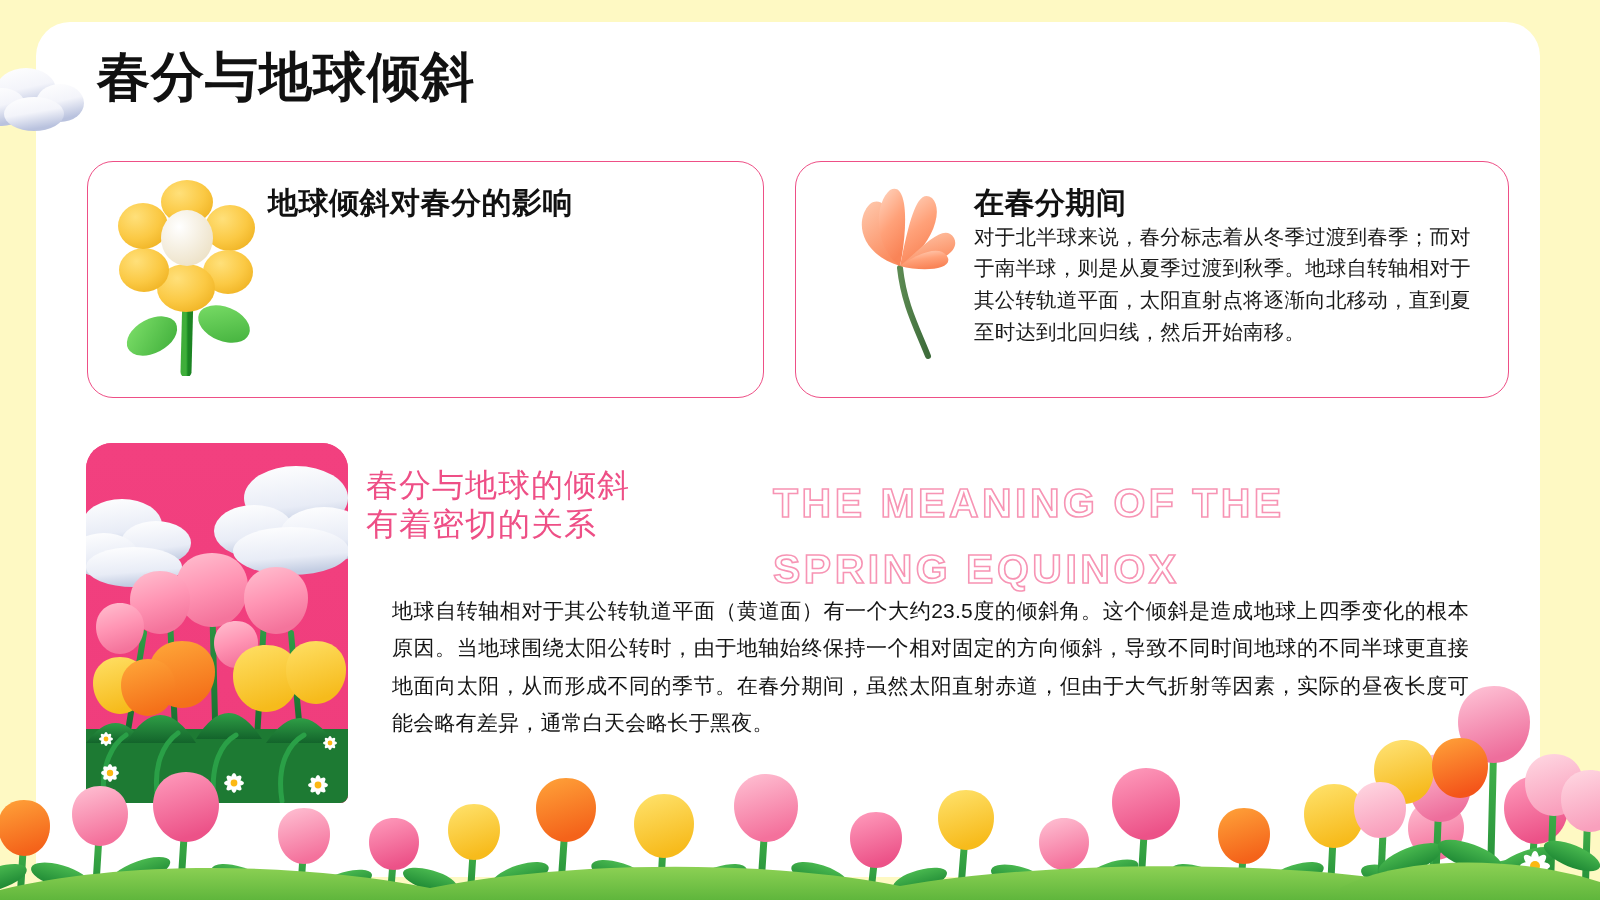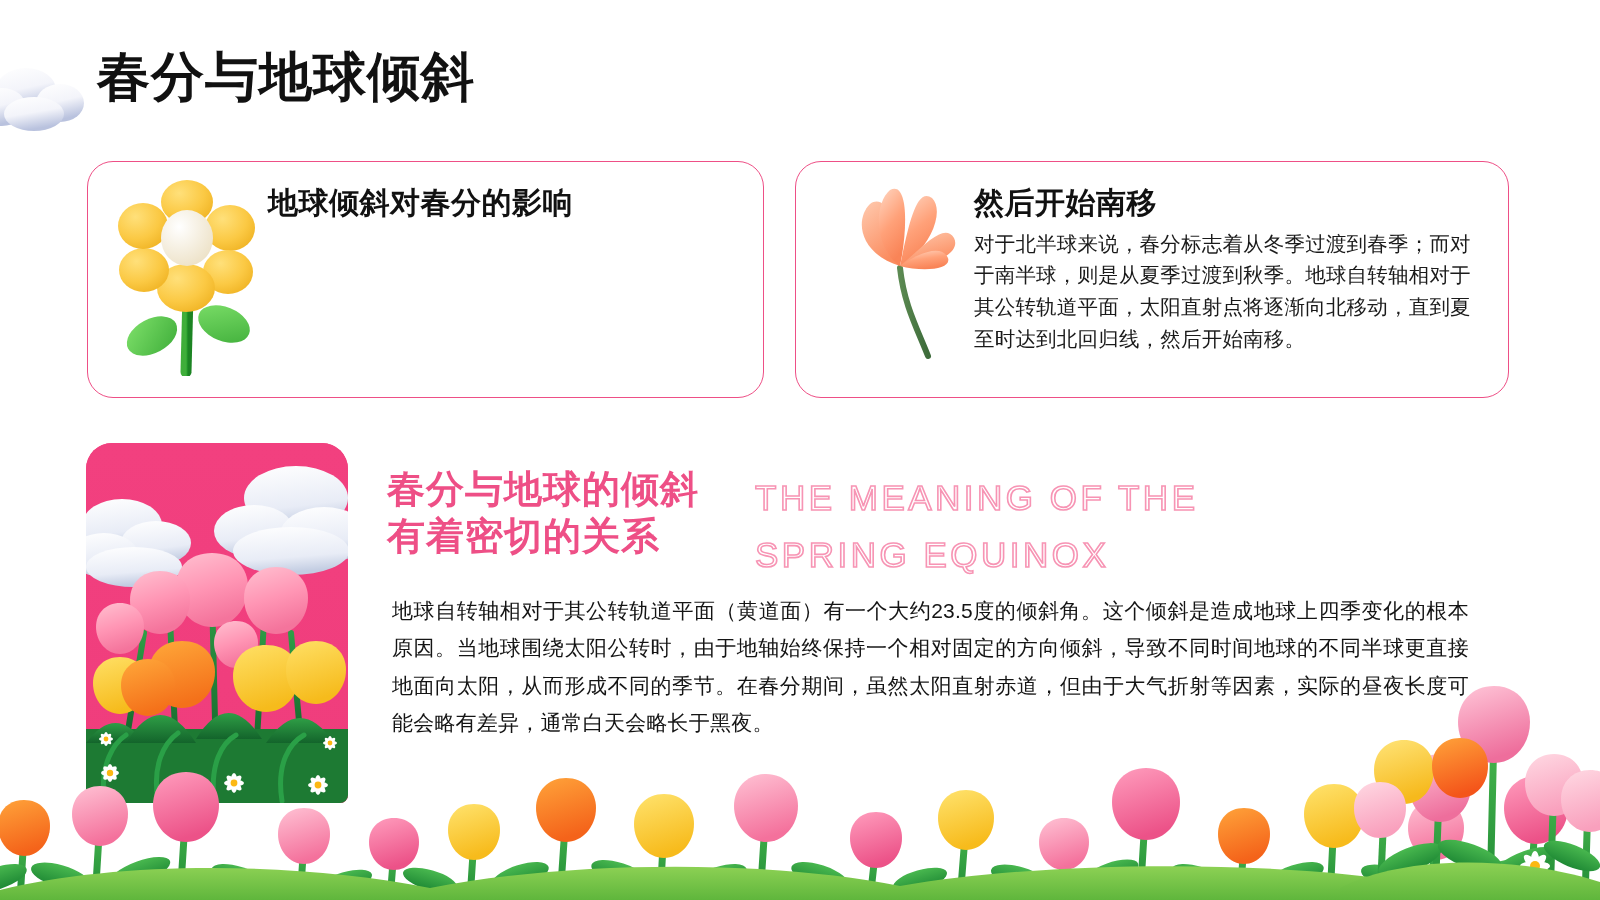--- a/index.html
+++ b/index.html
@@ -11,21 +11,21 @@
     height: 900px;
     overflow: hidden;
     font-family: "Liberation Sans", "DejaVu Sans", sans-serif;
     background: #f0547f;
   }
 
   #stage {
     position: relative;
     width: 1600px;
     height: 900px;
-    background: #ffffff;
+    background: #fef9c3;
     overflow: hidden;
   }
 
   
   .panel {
     position: absolute;
     left: 36px;
     top: 22px;
     width: 1504px;
     height: 855px;
@@ -72,21 +72,21 @@
     right: 22px;
   }
   .card-left .card-body  { left: 180px; }
   .card-right .card-body { left: 178px; }
 
   .card-title {
     font-size: 30px;
     font-weight: 700;
     color: #111111;
     line-height: 1.15;
-    margin-bottom: 7px;
+    margin-bottom: 0;
     letter-spacing: 0.5px;
     font-family: Liberation Serif, serif;
   }
   .card-text {
     font-size: 20.5px;
     color: #1a1a1a;
     line-height: 1.56;
     letter-spacing: 0.2px;
   }
 
@@ -99,35 +99,35 @@
     height: 360px;
     border-radius: 26px 26px 8px 8px;
     overflow: hidden;
     background: #f0407c;
   }
   .photo-inner { position: absolute; inset: 0; }
 
   
   .section-heading {
     position: absolute;
-    left: 387px;
+    left: 366px;
     top: 466px;
-    font-size: 38px;
-    font-weight: 700;
+    font-size: 32px;
+    font-weight: 400;
     color: #ee4f86;
     line-height: 1.23;
     letter-spacing: 1px;
     white-space: pre-line;
   }
   .section-subheading {
     position: absolute;
-    left: 755px;
+    left: 773px;
     top: 470px;
-    font-size: 35px;
-    font-weight: 400;
+    font-size: 41px;
+    font-weight: 700;
     letter-spacing: 3.5px;
     line-height: 1.62;
     color: transparent;
     -webkit-text-stroke: 1.6px #f794b4;
     white-space: pre-line;
   }
 
   
   .body-paragraph {
     position: absolute;
@@ -232,21 +232,21 @@
       <path d="M76 92 C 80 128, 92 150, 104 180" stroke="url(#tstm)" stroke-width="6" fill="none" stroke-linecap="round"></path>
       <g>
         <path d="M76 90 C 36 78, 30 44, 46 28 C 62 16, 76 50, 76 90 Z" fill="url(#tp2)"></path>
         <path d="M76 90 C 52 74, 48 30, 66 14 C 84 4, 84 52, 76 90 Z" fill="url(#tp1)"></path>
         <path d="M76 90 C 84 52, 92 10, 108 22 C 122 36, 104 76, 76 90 Z" fill="url(#tp1)"></path>
         <path d="M76 90 C 100 70, 120 46, 130 62 C 138 78, 106 92, 76 90 Z" fill="url(#tp2)"></path>
         <path d="M76 90 C 96 76, 118 68, 124 82 C 128 94, 98 96, 76 90 Z" fill="url(#tp1)"></path>
       </g>
     </svg>
     <div class="card-body">
-      <div class="card-title">然后开始南移</div>
+      <div class="card-title">在春分期间</div>
       <div class="card-text">对于北半球来说，春分标志着从冬季过渡到春季；而对于南半球，则是从夏季过渡到秋季。地球自转轴相对于其公转轨道平面，太阳直射点将逐渐向北移动，直到夏至时达到北回归线，然后开始南移。</div>
     </div>
   </div>
 
   <div class="photo-card">
     <svg class="photo-inner" viewBox="0 0 262 360" preserveAspectRatio="xMidYMid slice">
       <defs>
         <linearGradient id="skyg" x1="0" y1="0" x2="0" y2="1">
           <stop offset="0%" stop-color="#f2407f"></stop>
           <stop offset="100%" stop-color="#ef3d7c"></stop>

